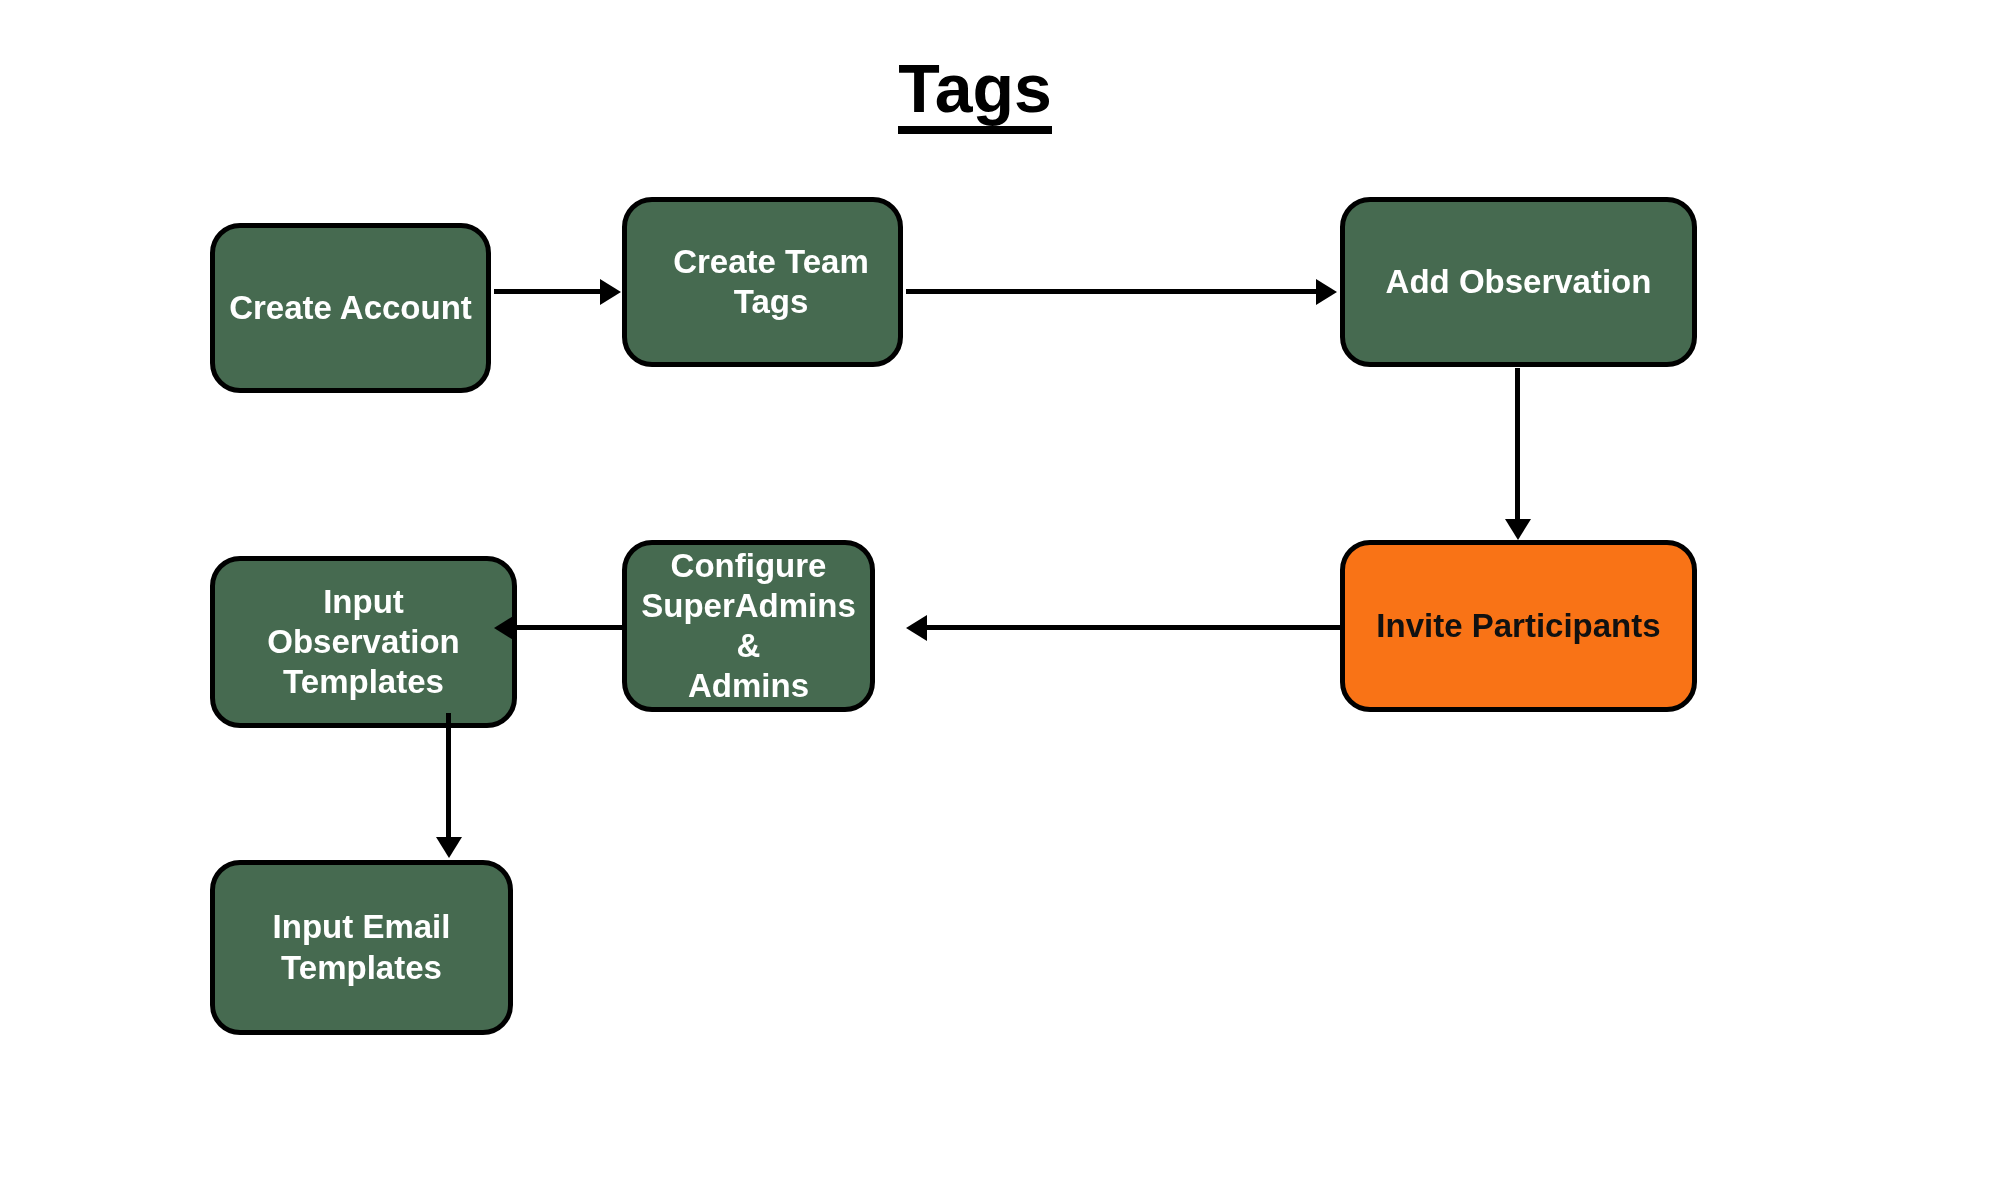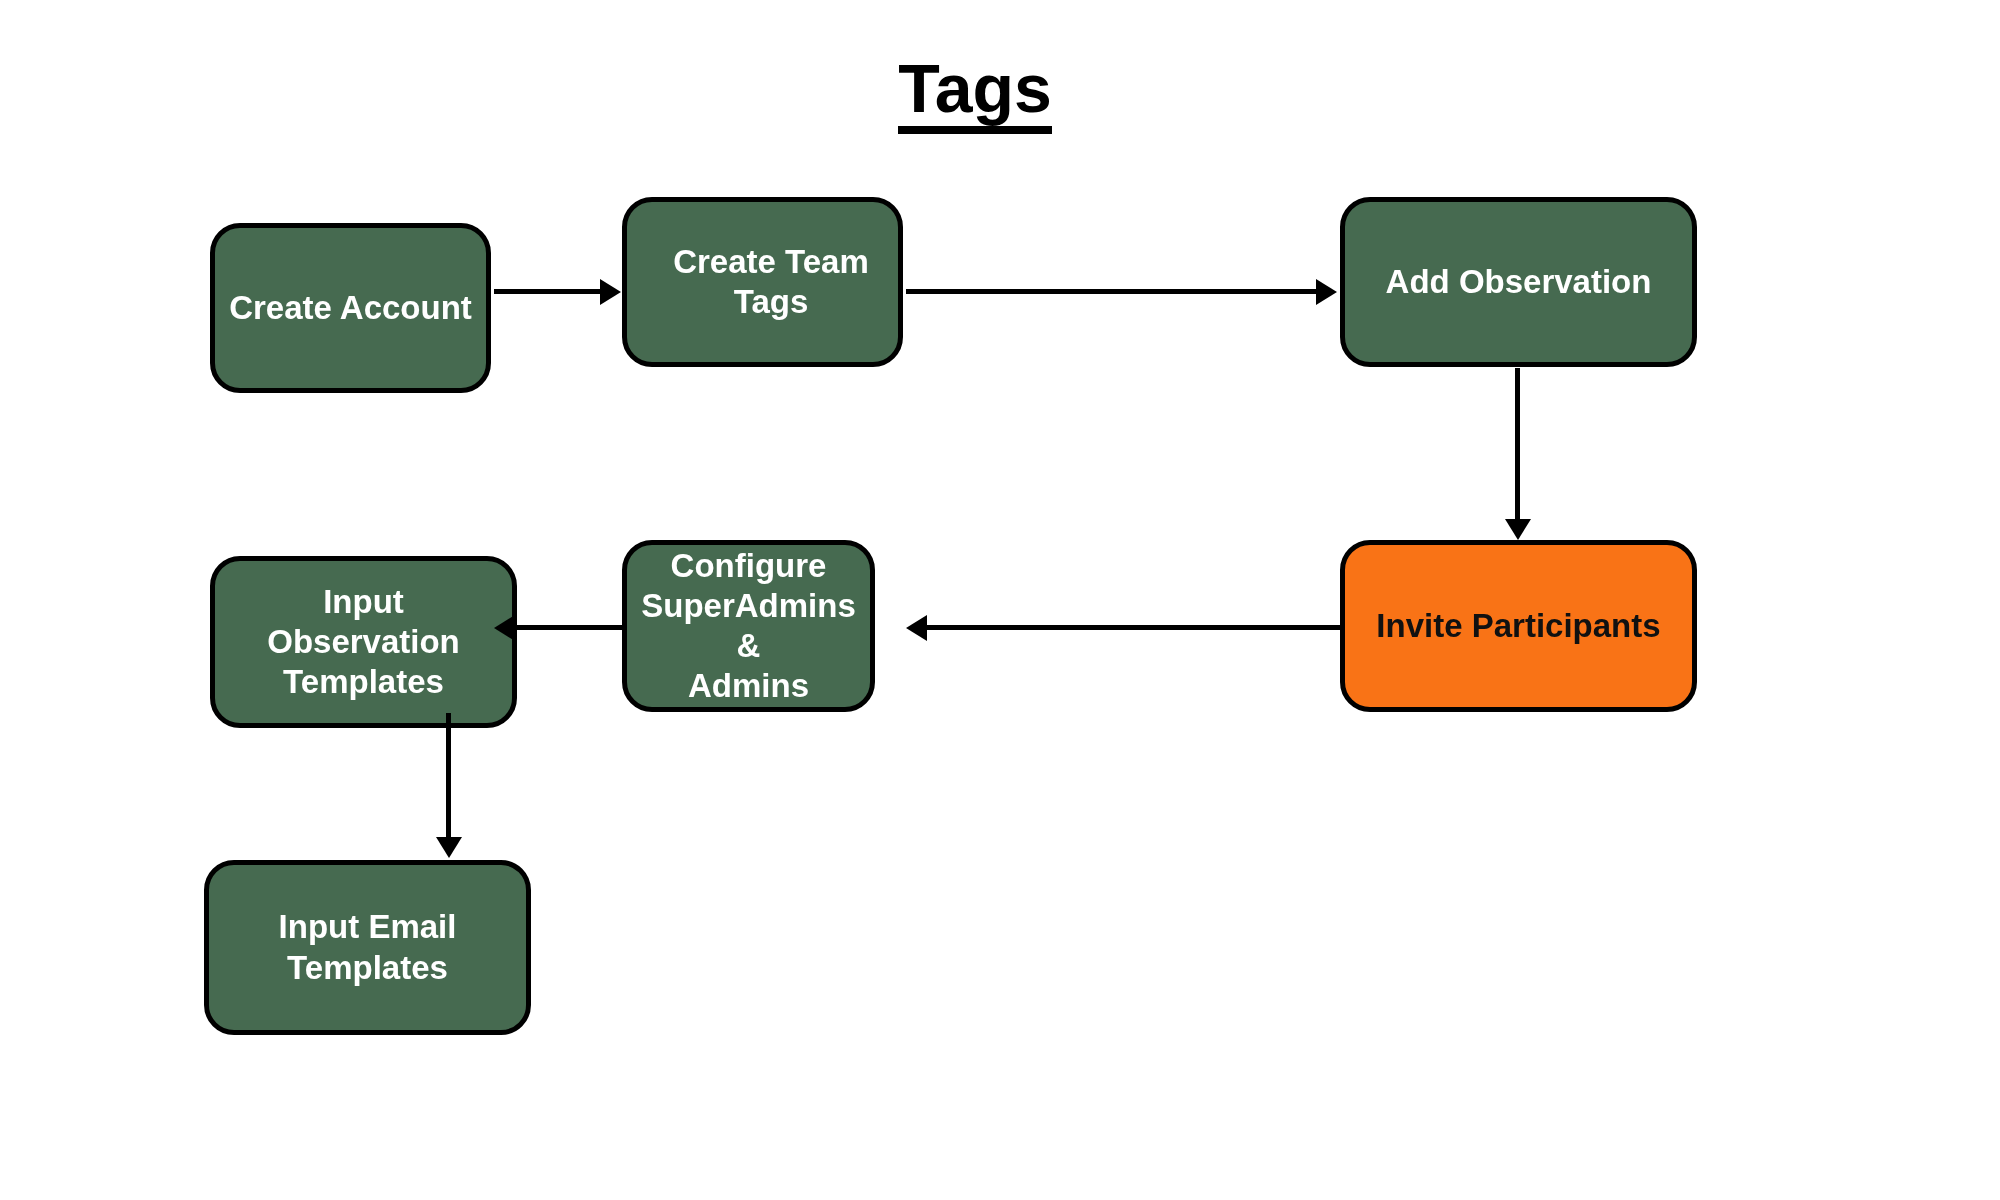--- a/index.html
+++ b/index.html
@@ -145,16 +145,16 @@
   <div class="arrow" style="left:494px; top:615px; width:130px; height:26px;">
     <div class="shaft-h" style="top:10px; left:21px; width:108px;"></div>
     <div class="head left" style="left:0; top:0;"></div>
   </div>
 
   <div class="arrow" style="left:436px; top:713px; width:26px; height:148px;">
     <div class="shaft-v" style="left:10px; top:0; height:128px;"></div>
     <div class="head down" style="left:0; top:124px;"></div>
   </div>
 
-  <div class="node green" style="left:204px; top:860px; width:327px; height:175px;">Input Email
+  <div class="node green" style="left:210px; top:860px; width:303px; height:175px;">Input Email
 Templates</div>
 
 </div>
 
 </body></html>

